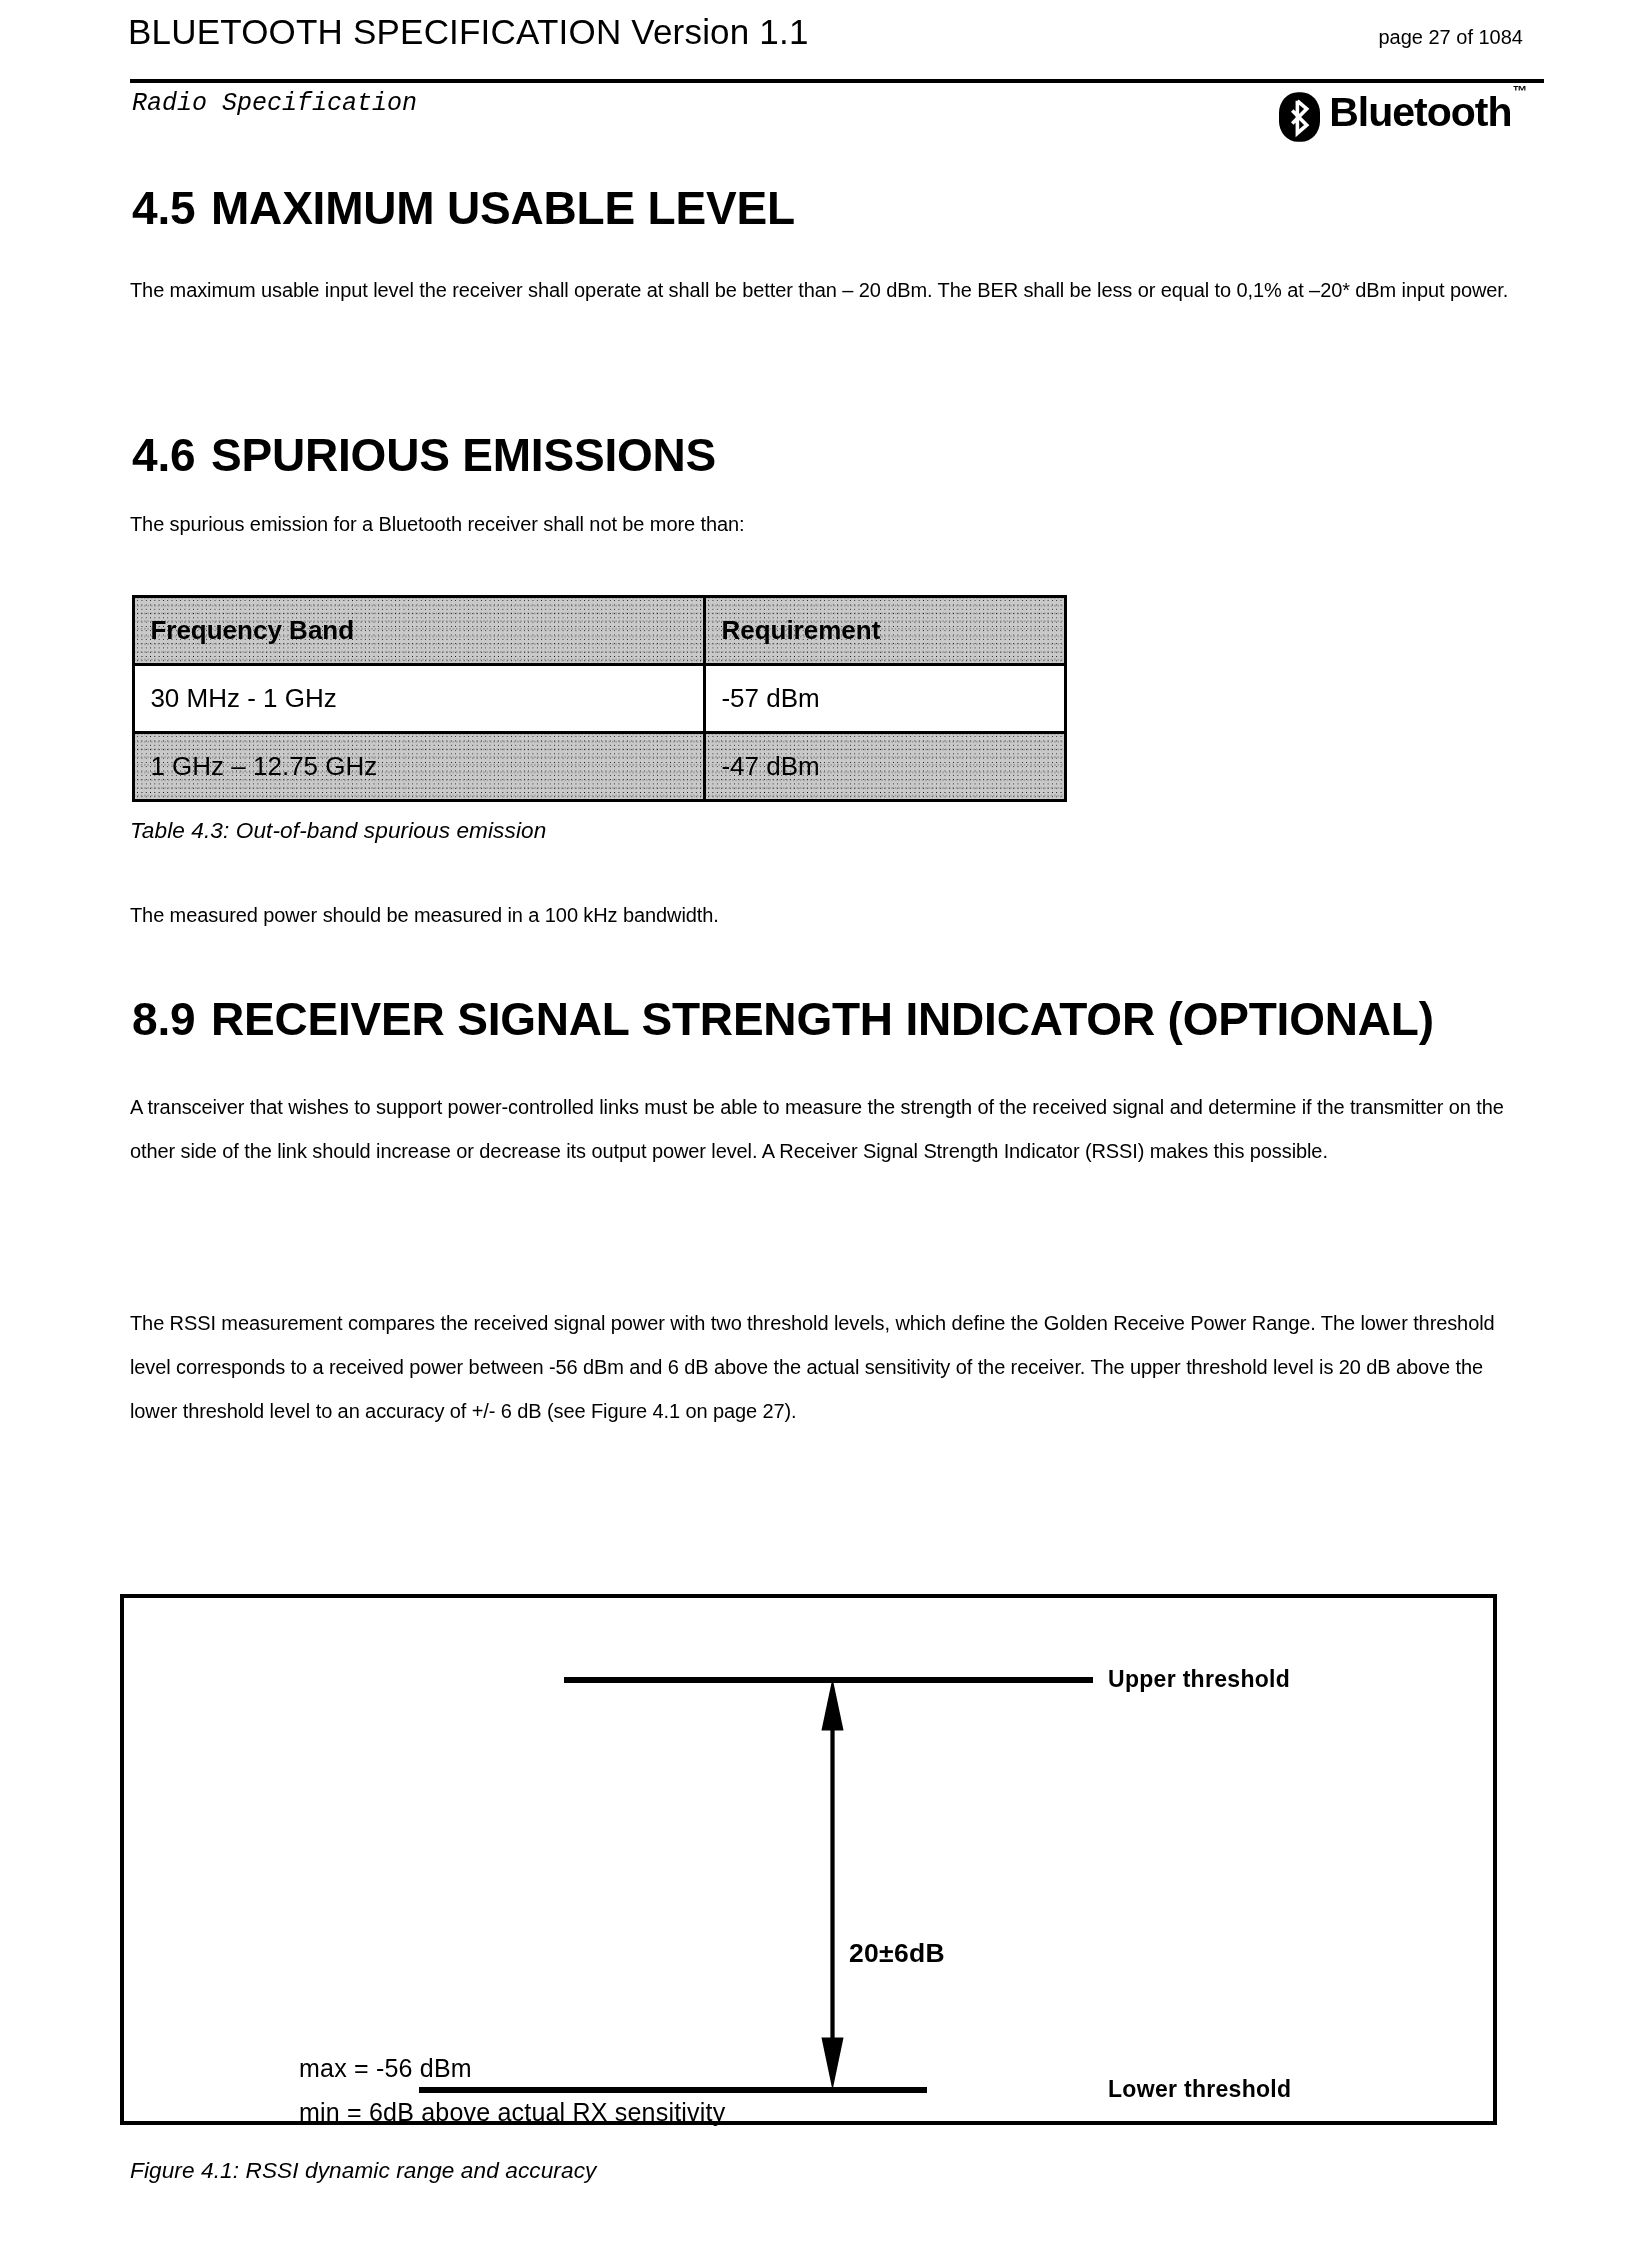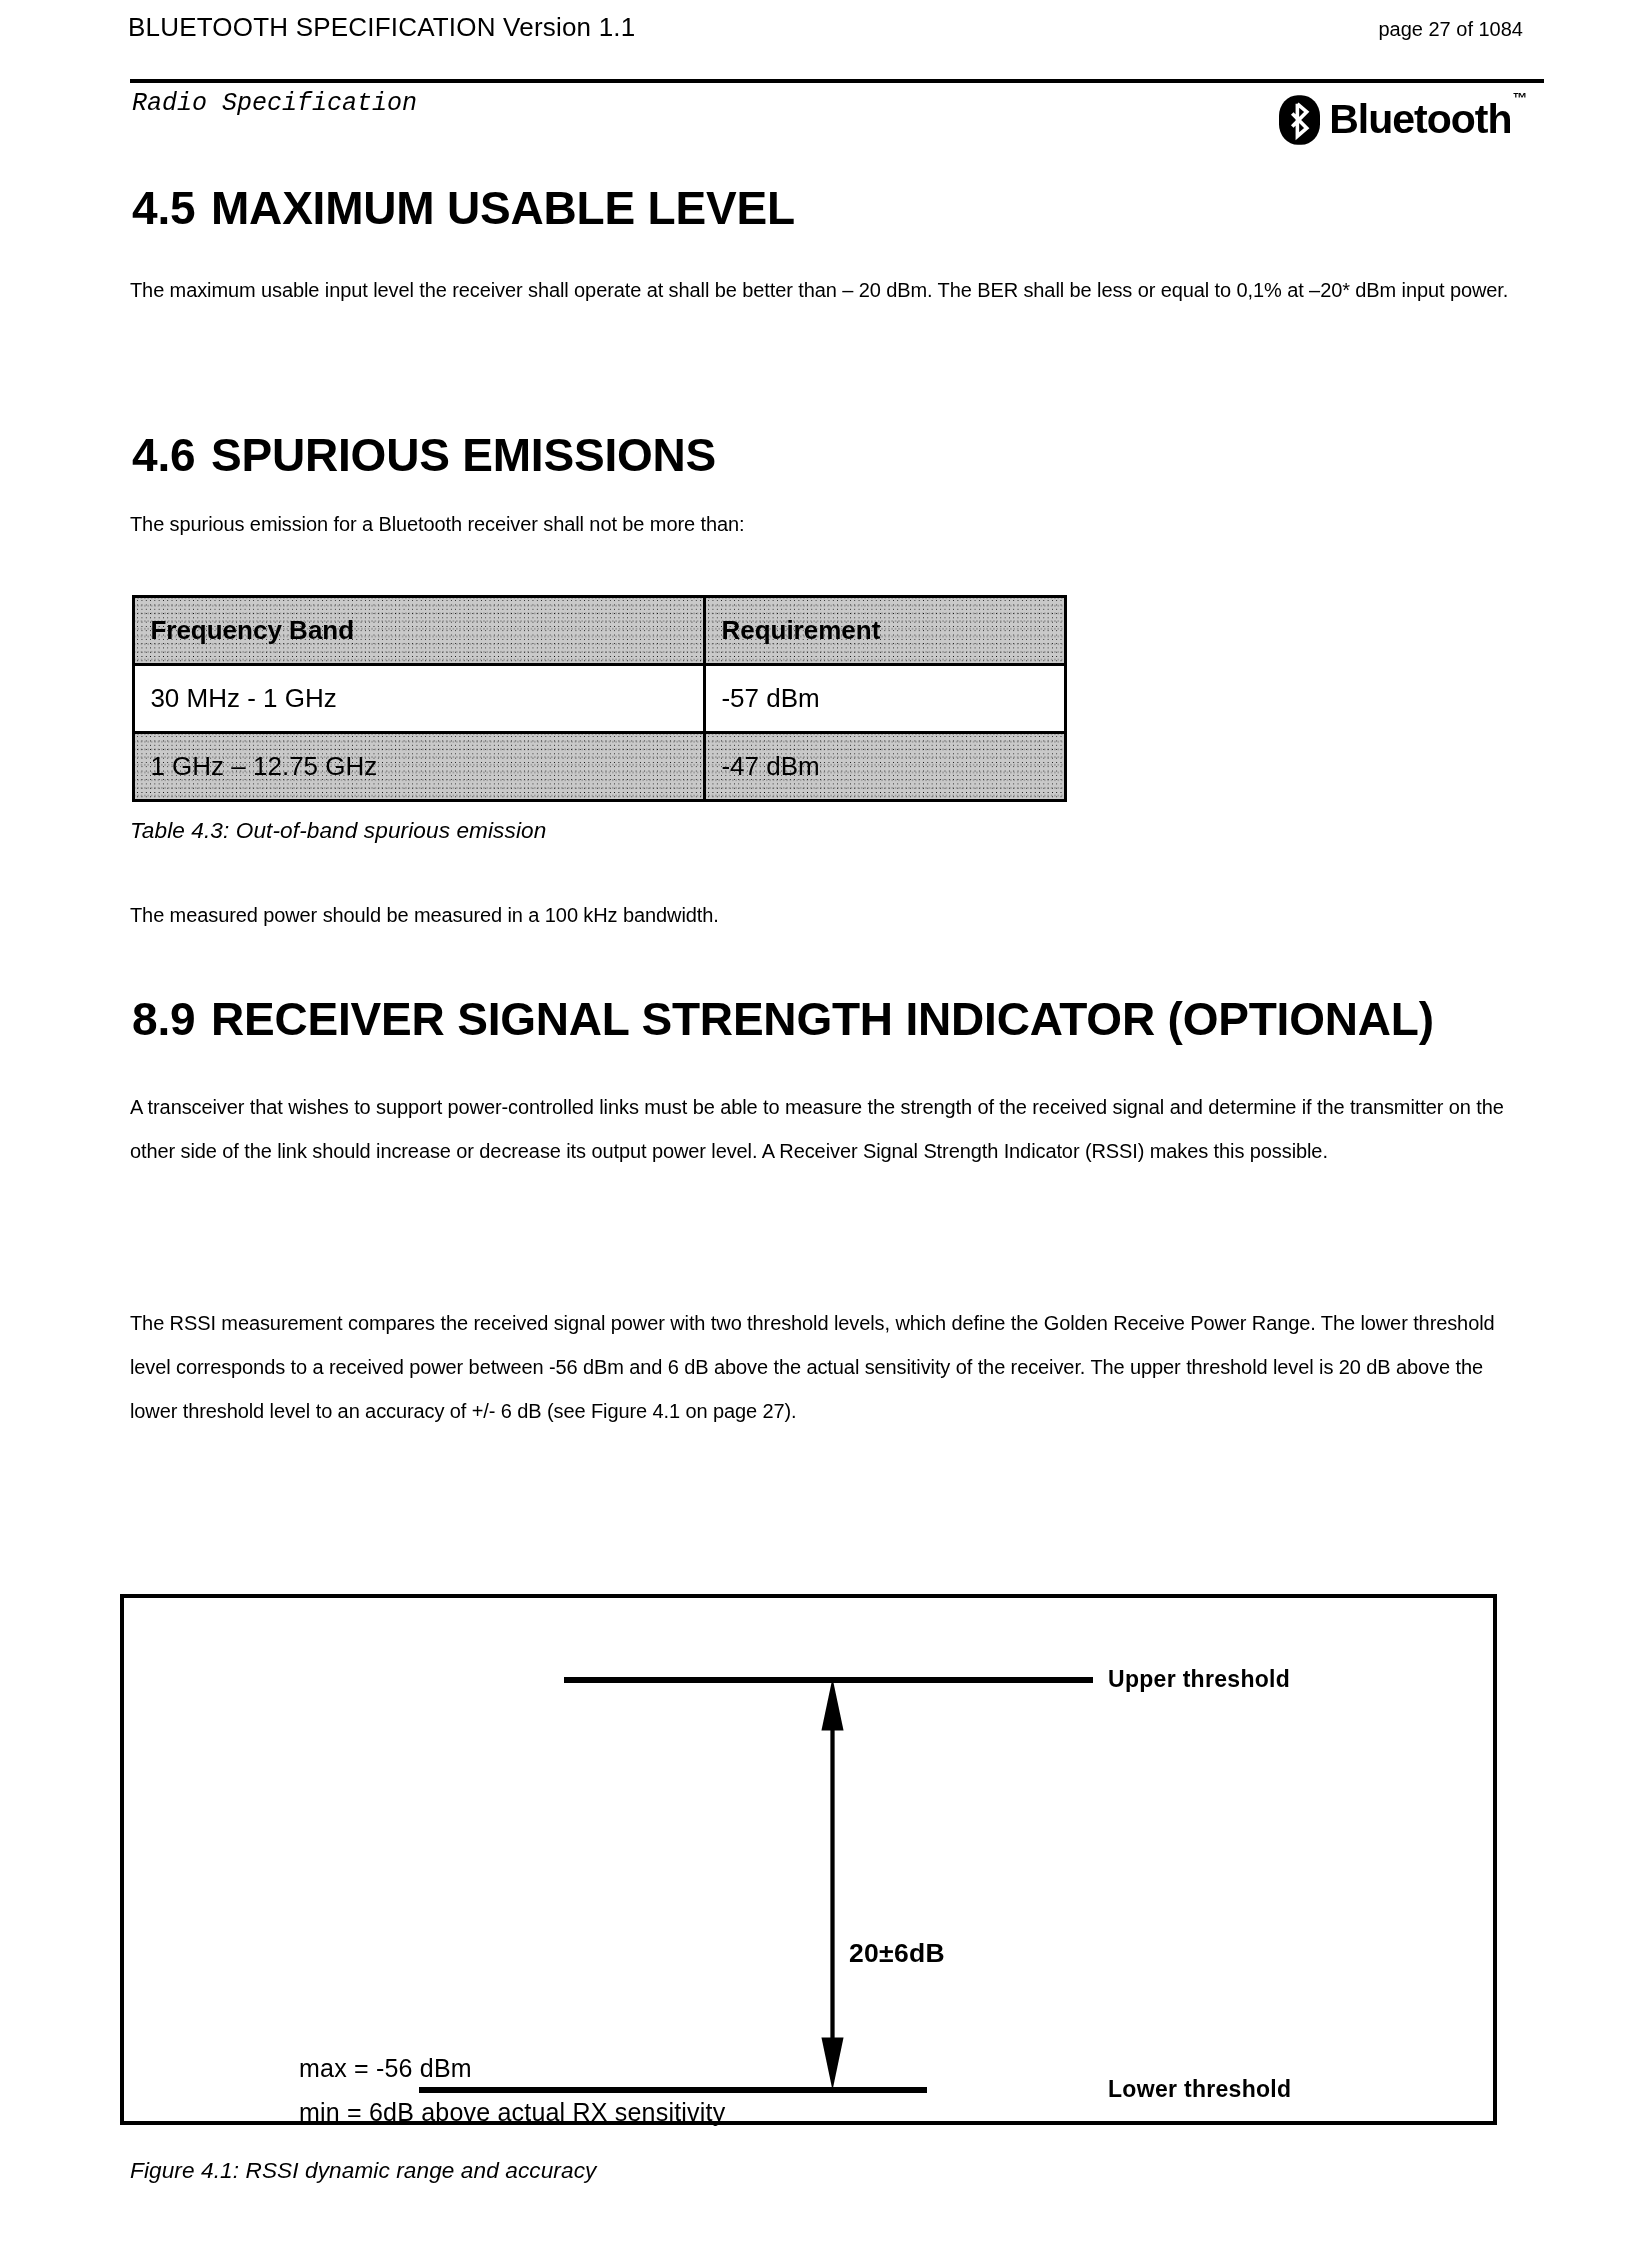--- a/index.html
+++ b/index.html
@@ -28,21 +28,21 @@
     position: absolute;
     left: 128px;
     right: 128px;
     top: 12px;
     height: 39px;
     display: flex;
     align-items: baseline;
     justify-content: space-between;
   }
   .hdr-left {
-    font-size: 26px;
+    font-size: 35px;
     letter-spacing: 0.2px;
     white-space: nowrap;
   }
   .hdr-right {
     font-size: 20px;
     white-space: nowrap;
   }
   .hdr-rule {
     position: absolute;
     left: 130px;
@@ -68,21 +68,21 @@
     white-space: nowrap;
     text-align: right;
   }
 
   
   .bt-lockup {
     position: absolute;
     right: 126px;
     top: 92px;
     display: flex;
-    align-items: center;
+    align-items: flex-start;
     gap: 9.4px;
     height: 55px;
   }
   .bt-mark {
     width: 41px;
     height: 50px;
     position: relative;
   }
   .bt-word {
     font-size: 41px;

